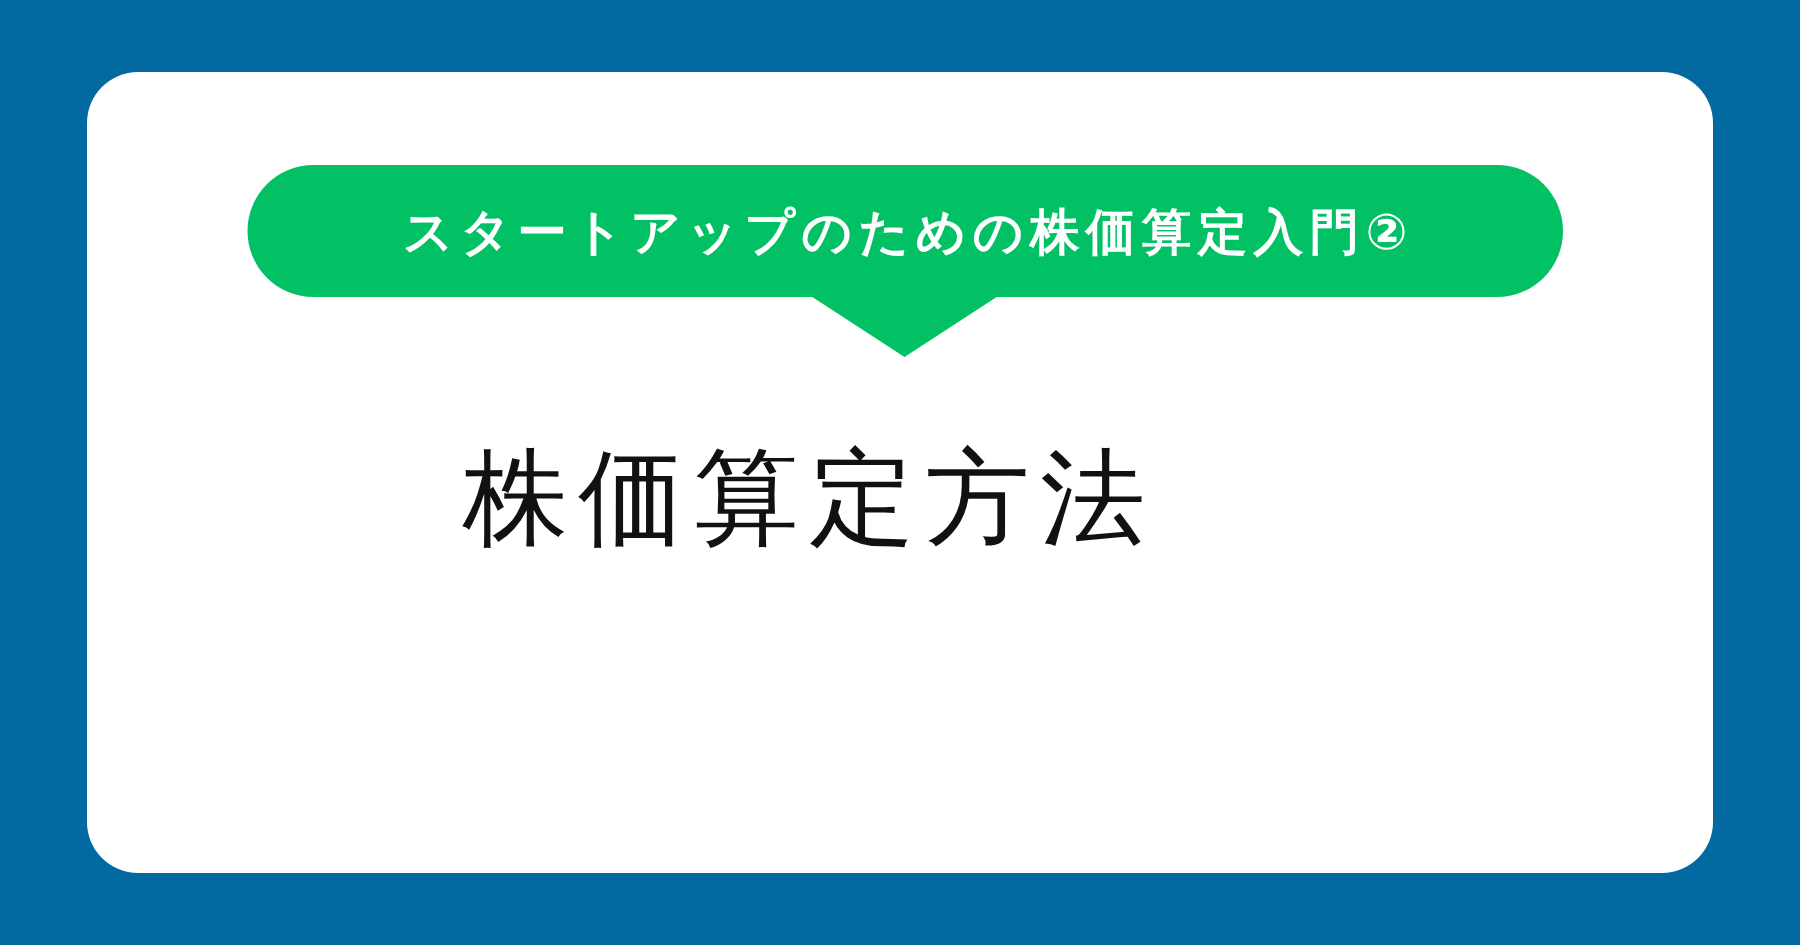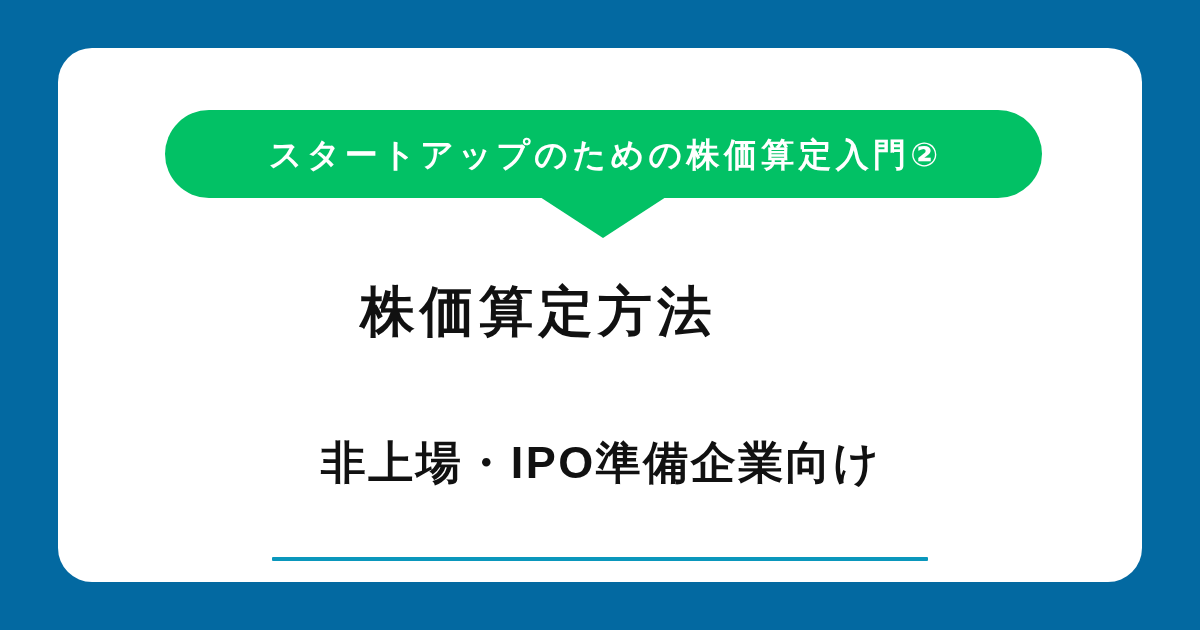--- a/index.html
+++ b/index.html
@@ -78,22 +78,22 @@
   }
 
   
   .title {
     position: absolute;
     left: 0;
     top: 196px;           
     width: 956px;
     text-align: center;
     color: #111111;
-    font-size: 54px;
-    font-weight: 700;
+    font-size: 70px;
+    font-weight: 400;
     letter-spacing: 0.10em;
     text-indent: 0.10em;
     line-height: 1.18;
     white-space: nowrap;
     font-family: "Liberation Sans", "DejaVu Sans", sans-serif;
   }
 
   
   .subtitle-block {
     position: absolute;
@@ -131,19 +131,15 @@
 
     <div class="badge-wrap">
       <div class="badge-pill">
         <span class="badge-text">スタートアップのための株価算定入門②</span>
       </div>
       <div class="badge-pointer"></div>
     </div>
 
     <h1 class="title">株価算定方法</h1>
 
-    <div class="subtitle-block">
-      <h2 class="subtitle">非上場・IPO準備企業向け</h2>
-      <div class="subtitle-rule"></div>
-    </div>
 
   </div>
 </div>
 
 </body></html>

